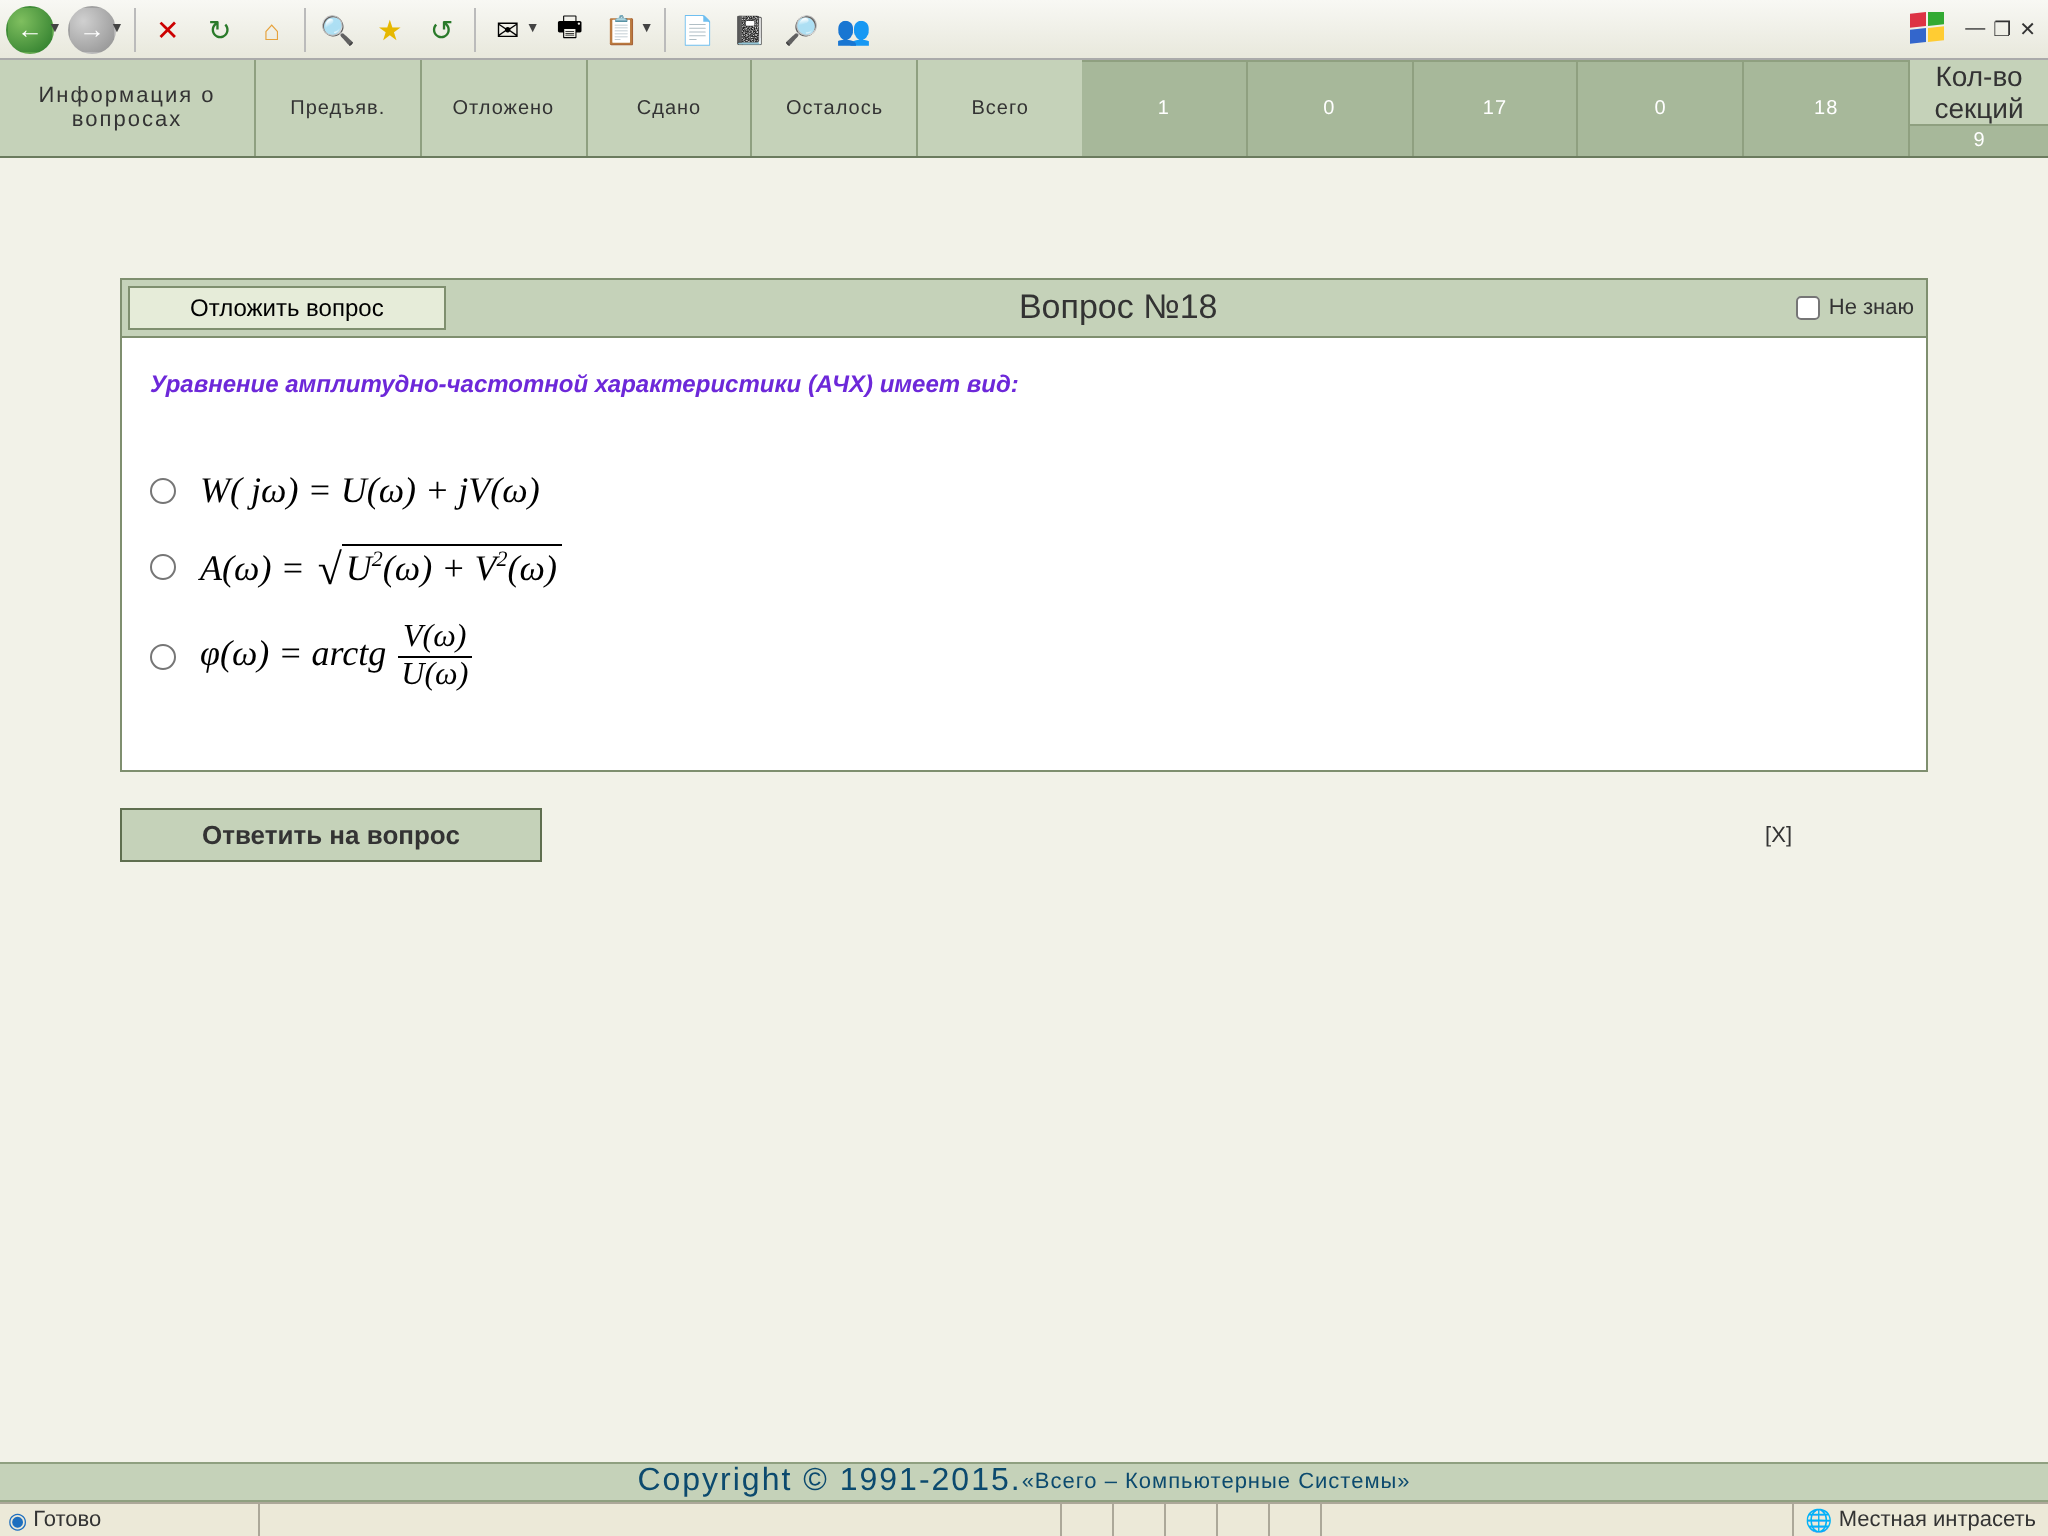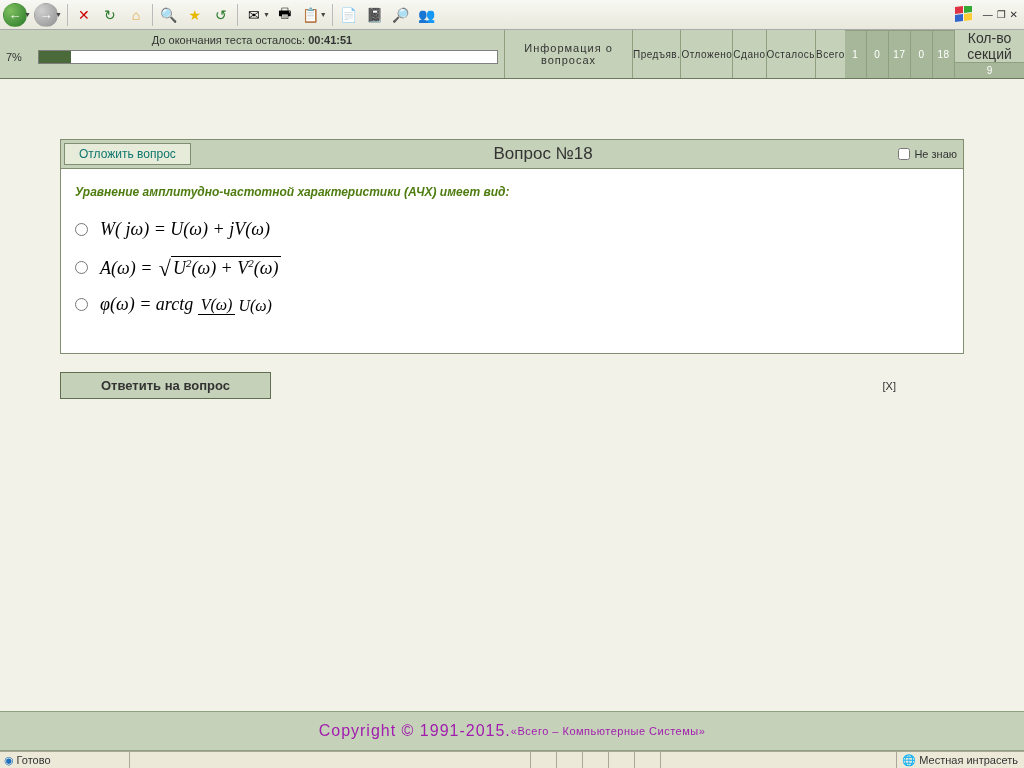--- a/index.html
+++ b/index.html
@@ -174,24 +174,24 @@
     border: 1px solid #7f8f6f;
   }
   .q-header {
     display: flex;
     background: #c5d2b9;
     border-bottom: 1px solid #7f8f6f;
   }
   .postpone-btn {
     background: #e6ecd9;
     border: 1px solid #7f8f6f;
-    padding: 3px 14px;
+    padding: 3px 30px;
     margin: 3px;
     font-size: 12px;
-    color: #0f766e;
+    color: #000000;
     cursor: pointer;
   }
   .q-title {
     flex: 1;
     text-align: center;
     align-self: center;
     font-size: 17px;
     color: #333;
   }
   .dont-know {
@@ -201,42 +201,42 @@
     padding: 0 6px;
     font-size: 11px;
     color: #333;
   }
   .dont-know input { width: 12px; height: 12px; }
   .q-body {
     background: #fff;
     padding: 16px 14px 24px 14px;
   }
   .q-prompt {
-    color: #4d7c0f;
+    color: #6d28d9;
     font-style: italic;
     font-weight: bold;
     font-size: 12px;
-    margin-bottom: 20px;
+    margin-bottom: 36px;
   }
   .option-row {
     display: flex;
     align-items: center;
     gap: 12px;
     margin: 14px 0;
   }
   .option-row input[type="radio"] { margin-top: 0; }
   .formula {
     font-family: "Times New Roman", serif;
     font-size: 18px;
     font-style: italic;
   }
   .formula sup { font-size: 11px; vertical-align: super; }
   .frac {
     display: inline-flex;
-    flex-direction: row;
+    flex-direction: column;
     align-items: center;
     vertical-align: middle;
     font-size: 16px;
   }
   .frac .num { border-bottom: 1px solid #000; padding: 0 3px; }
   .frac .den { padding: 0 3px; }
   .sqrt {
     position: relative;
     display: inline-block;
     padding-left: 2px;
@@ -275,29 +275,29 @@
     color: #333;
     cursor: pointer;
   }
 
   
   .copyright {
     position: absolute;
     bottom: 17px;
     left: 0;
     width: 100%;
-    height: 40px;
+    height: 20px;
     background: #c5d2b9;
     border-top: 1px solid #8fa080;
     border-bottom: 1px solid #8fa080;
     display: flex;
     align-items: center;
     justify-content: center;
     font-size: 16px;
-    color: #a21caf;
+    color: #0c4a6e;
     overflow: hidden;
     font-family: Arial, sans-serif;
     letter-spacing: 1px;
   }
   .copyright .sub {
     font-size: 11px;
     letter-spacing: 0.5px;
   }
 
   
@@ -379,31 +379,20 @@
     </svg>
   </span>
   <div class="win-controls">
     <span>—</span>
     <span>❐</span>
     <span>✕</span>
   </div>
 </div>
 
 <div class="info-bar">
-  <div class="timer-cell">
-    <div class="timer-text">
-      <span>До окончания теста осталось: </span><b>00:41:51</b>
-    </div>
-    <div class="progress-row">
-      <div class="progress-pct">7%</div>
-      <div class="progress-bar">
-        <div class="progress-fill"></div>
-      </div>
-    </div>
-  </div>
   <div class="info-cell">
     <span>Информация о</span>
     <span>вопросах</span>
   </div>
   <div class="stats">
     <div class="stats-row">
       <div class="stats-cell">Предъяв.</div>
       <div class="stats-cell">Отложено</div>
       <div class="stats-cell">Сдано</div>
       <div class="stats-cell">Осталось</div>

